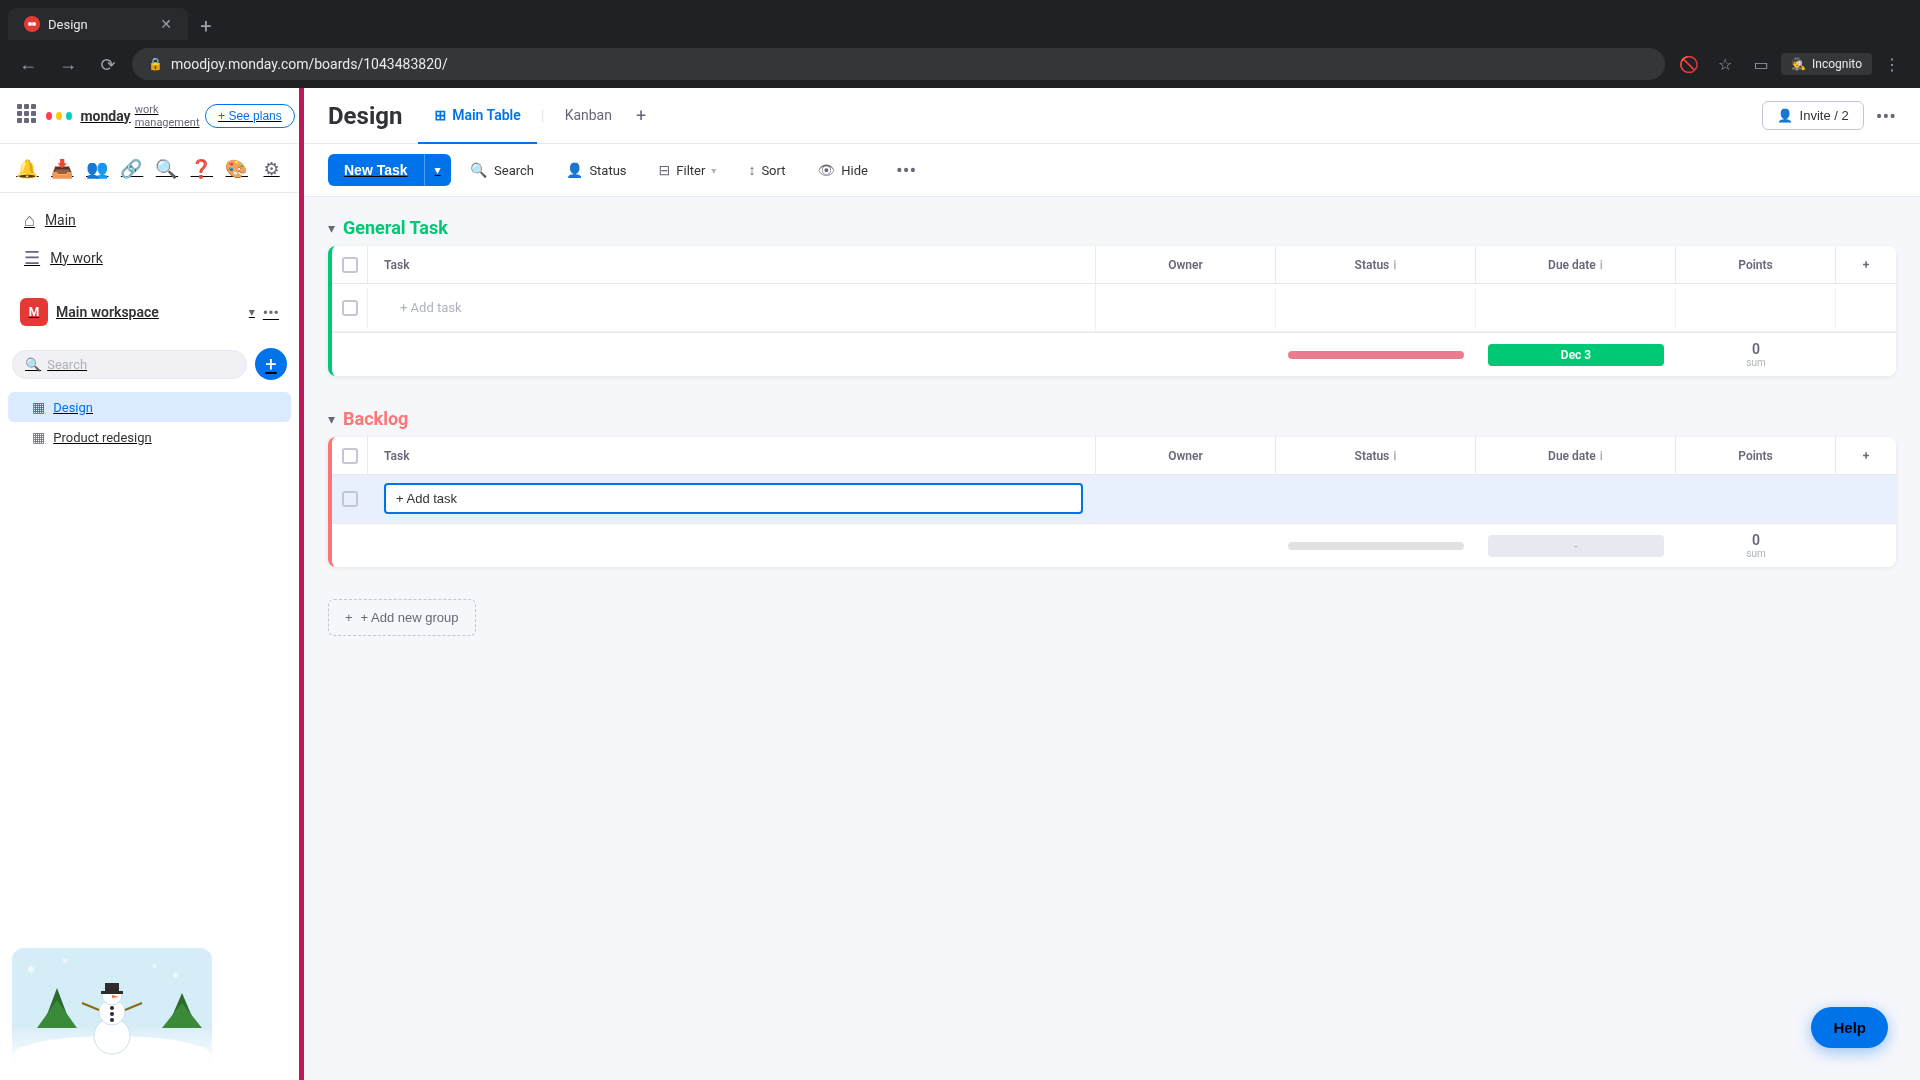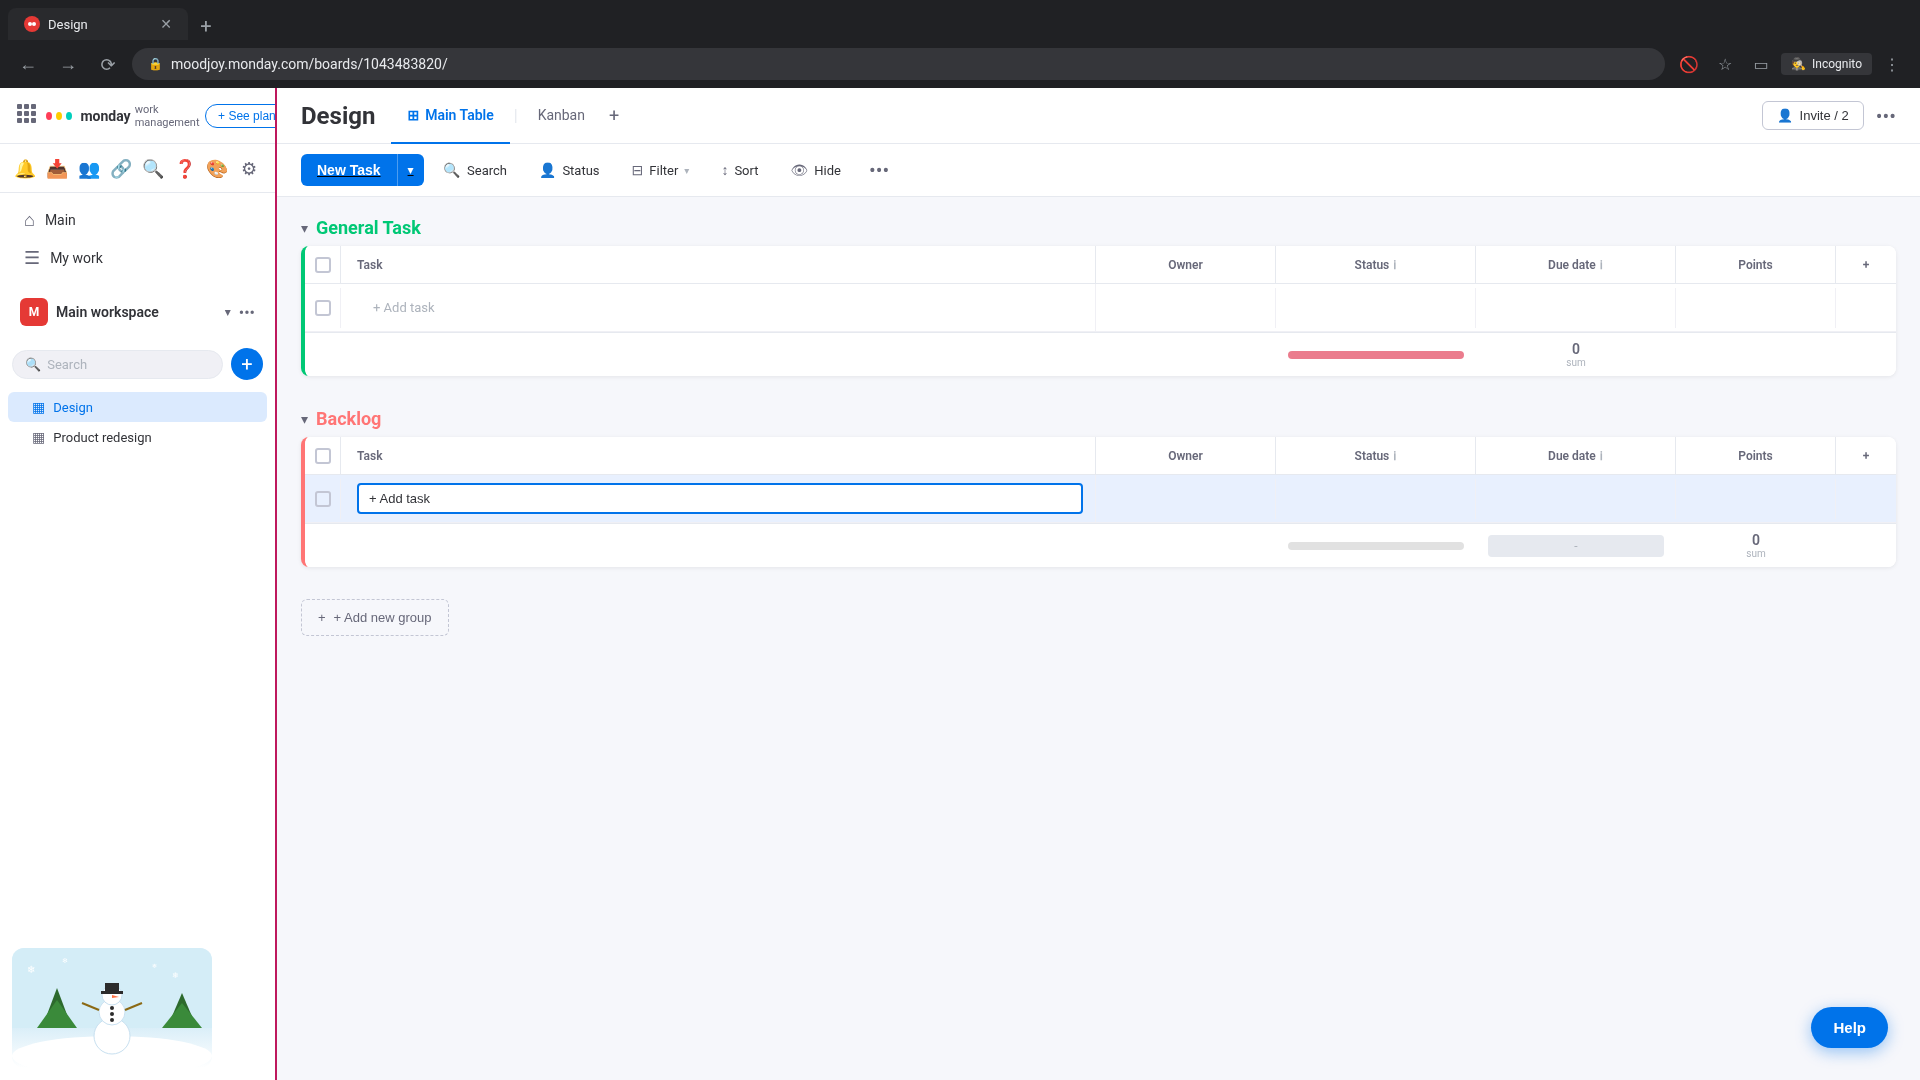--- a/index.html
+++ b/index.html
@@ -19,21 +19,21 @@
     .address-bar { flex: 1; background: #35363a; border-radius: 20px; padding: 6px 16px; color: #e8eaed; font-size: 14px; display: flex; align-items: center; gap: 8px; height: 32px; }
     .address-bar-icon { color: #9aa0a6; font-size: 12px; }
     .toolbar-actions { display: flex; gap: 4px; align-items: center; }
     .toolbar-action-btn { color: #9aa0a6; font-size: 16px; width: 32px; height: 32px; display: flex; align-items: center; justify-content: center; border-radius: 50%; cursor: pointer; }
     .incognito-badge { background: #35363a; color: #e8eaed; font-size: 12px; padding: 4px 10px; border-radius: 4px; display: flex; align-items: center; gap: 6px; }
 
     
     .app { display: flex; height: calc(1080px - 88px); background: #f6f7fb; }
 
     
-    .sidebar { width: 277px; background: #fff; border-right: 2px solid #be185d; display: flex; flex-direction: column; flex-shrink: 0; overflow: hidden; }
+    .sidebar { width: 304px; background: #fff; border-right: 5px solid #be185d; display: flex; flex-direction: column; flex-shrink: 0; overflow: hidden; text-decoration: underline; }
     .apps-grid-icon { color: #676879; font-size: 20px; cursor: pointer; }
     .see-plans-btn { background: transparent; border: 1.5px solid #0073ea; color: #0073ea; border-radius: 20px; padding: 4px 12px; font-size: 12px; cursor: pointer; display: flex; align-items: center; gap: 4px; white-space: nowrap; }
     .header-icon-btn { color: #676879; font-size: 18px; cursor: pointer; width: 32px; height: 32px; display: flex; align-items: center; justify-content: center; border-radius: 50%; }
 
     .sidebar-nav { padding: 8px 0; }
     .sidebar-nav-item { display: flex; align-items: center; gap: 10px; padding: 8px 16px; cursor: pointer; color: #323338; font-size: 14px; border-radius: 6px; margin: 0 8px; }
     .sidebar-nav-item .nav-icon { font-size: 18px; color: #676879; }
 
     .sidebar-workspace { padding: 8px 12px; }
     .workspace-header { display: flex; align-items: center; gap: 8px; padding: 6px 8px; cursor: pointer; border-radius: 6px; }
@@ -118,21 +118,21 @@
     .sum-label { font-size: 10px; color: #adb3bc; }
 
     
     .group-border-green { border-left: 4px solid #00c875; }
     .group-border-orange { border-left: 4px solid #ff7575; }
 
     
     .add-group-btn { display: flex; align-items: center; gap: 8px; padding: 10px 16px; color: #676879; font-size: 13px; cursor: pointer; border: 1px dashed #c3c6d4; border-radius: 6px; background: transparent; width: fit-content; }
 
     
-    .help-btn { position: fixed; bottom: 32px; right: 32px; background: #0073ea; color: #ffffff; border: none; border-radius: 24px; padding: 12px 22px; font-size: 15px; font-weight: 600; cursor: pointer; box-shadow: 0 4px 16px rgba(0,115,234,0.4); z-index: 100; }
+    .help-btn { position: fixed; bottom: 32px; right: 32px; background: #0073ea; color: #000000; border: none; border-radius: 24px; padding: 12px 22px; font-size: 15px; font-weight: 600; cursor: pointer; box-shadow: 0 4px 16px rgba(0,115,234,0.4); z-index: 100; }
 
     
     ::-webkit-scrollbar { width: 6px; height: 6px; }
     ::-webkit-scrollbar-track { background: transparent; }
     ::-webkit-scrollbar-thumb { background: #c3c6d4; border-radius: 3px; }
 
     
     .info-icon { color: #adb3bc; font-size: 12px; cursor: pointer; }
 
     
@@ -408,20 +408,23 @@
           </div>
 
           <div class="sum-row">
             <div class="sum-cell"></div>
             <div class="sum-cell"></div>
             <div class="sum-cell"></div>
             <div class="sum-cell">
               <span class="status-badge status-red" style="opacity:0.7;"></span>
             </div>
             <div class="sum-cell">
+              <span class="date-badge">Dec 3</span>
+            </div>
+            <div class="sum-cell">
               <span class="sum-number">0</span>
               <span class="sum-label">sum</span>
             </div>
             <div class="sum-cell"></div>
           </div>
         </div>
       </div>
 
       <div class="group">
         <div class="group-header">

